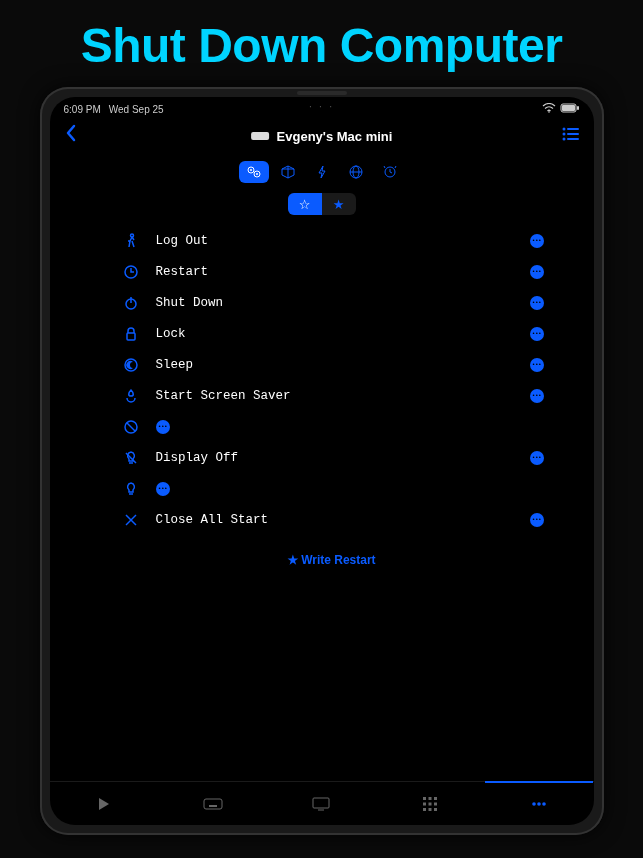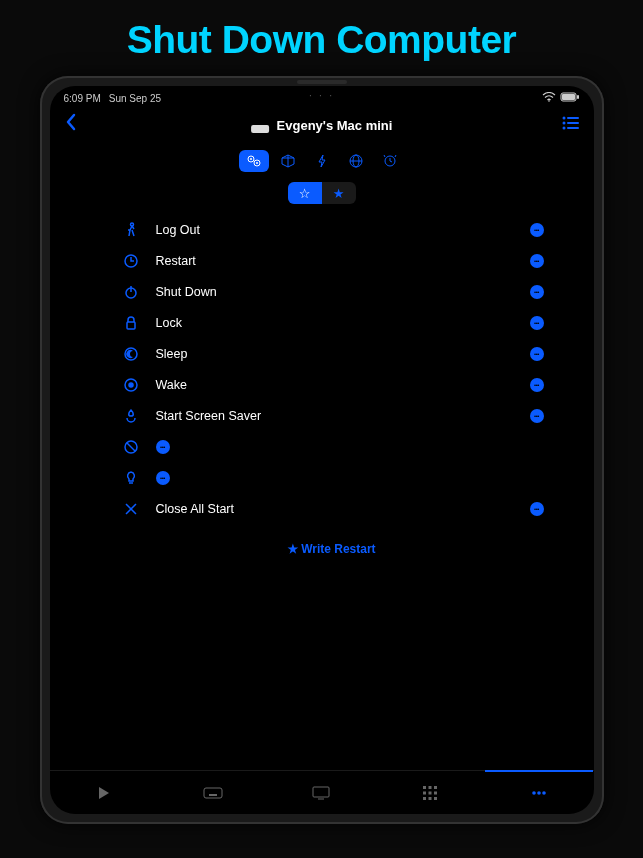--- a/index.html
+++ b/index.html
@@ -6,21 +6,21 @@
   body {
     width: 643px;
     height: 858px;
     background: #0a0a0a;
     font-family: -apple-system, "Helvetica Neue", Arial, sans-serif;
     overflow: hidden;
     position: relative;
   }
   .hero-title {
     color: #00d4ff;
-    font-size: 39px;
+    font-size: 48px;
     font-weight: 800;
     text-align: center;
     padding: 18px 0 14px;
     letter-spacing: -0.5px;
   }
   .device-frame {
     width: 564px;
     height: 748px;
     margin: 0 auto;
     background: #1a1a1a;
@@ -62,21 +62,21 @@
     top: 14px; left: 50%; transform: translateX(-50%);
     color: #555; font-size: 10px; letter-spacing: 2px;
   }
   .nav-header {
     display: flex;
     align-items: center;
     justify-content: space-between;
     padding: 6px 14px;
   }
   .nav-header .title-wrap {
-    display: flex; align-items: flex-end; gap: 8px;
+    display: flex; align-items: center; gap: 8px;
     position: absolute; left: 50%; transform: translateX(-50%);
   }
   .back-chevron { color: #0a5bff; font-size: 22px; font-weight: 300; }
   .device-name { font-size: 13px; font-weight: 600; }
   .mac-mini-icon {
     width: 18px; height: 8px; background: #ddd; border-radius: 2px;
     display: inline-block;
   }
   .list-toggle { color: #0a5bff; }
   .filter-row {
@@ -112,20 +112,21 @@
   .seg-item.active { background: #0a5bff; color: #fff; }
   .action-list {
     flex: 1;
     padding: 0 50px 0 70px;
   }
   .action-row {
     display: flex;
     align-items: center;
     height: 31px;
     position: relative;
+    font-family: Liberation Mono, monospace;
   }
   .action-icon {
     width: 22px;
     display: flex; align-items: center; justify-content: center;
     color: #0a5bff;
     margin-right: 14px;
   }
   .action-icon svg { width: 16px; height: 16px; stroke: currentColor; fill: none; stroke-width: 1.5; }
   .action-label { font-size: 12.5px; color: #fff; flex: 1; }
   .action-badge {
@@ -168,21 +169,21 @@
 <body>
 
 <h1 class="hero-title">Shut Down Computer</h1>
 
 <div class="device-frame">
   <div class="screen">
 
     <div class="status-bar">
       <div class="status-left">
         <span>6:09 PM</span>
-        <span>Sun Sep 25</span>
+        <span>Wed Sep 25</span>
       </div>
       <span class="home-dots">· · ·</span>
       <div class="status-right">
         <span>
           <svg width="14" height="10" viewBox="0 0 14 10">
               <path d="M1 3 Q7 -2 13 3 M3 5.5 Q7 2 11 5.5 M5.5 8 Q7 6.5 8.5 8" stroke="#ccc" fill="none" stroke-width="1.2"></path>
               <circle cx="7" cy="9" r="0.8" fill="#ccc"></circle>
             </svg>
         </span>
         <span>
@@ -309,30 +310,20 @@
         <span class="action-icon">
             <svg viewBox="0 0 16 16">
               <circle cx="8" cy="8" r="6"></circle>
               <path d="M10 5 A4 4 0 1 0 10 11 A3 3 0 0 1 10 5" fill="currentColor" stroke="none"></path>
             </svg>
           </span>
         <span class="action-label">Sleep</span>
         <span class="action-badge"></span>
       </div>
 
-      <div class="action-row">
-        <span class="action-icon">
-            <svg viewBox="0 0 16 16">
-              <circle cx="8" cy="8" r="6"></circle>
-              <circle cx="8" cy="8" r="2" fill="currentColor"></circle>
-            </svg>
-          </span>
-        <span class="action-label">Wake</span>
-        <span class="action-badge"></span>
-      </div>
 
       <div class="action-row">
         <span class="action-icon">
             <svg viewBox="0 0 16 16">
               <path d="M8 2 C5 5 5 8 8 8 C11 8 11 5 8 2 Z"></path>
               <path d="M4 10 A4 4 0 0 0 12 10"></path>
             </svg>
           </span>
         <span class="action-label">Start Screen Saver</span>
         <span class="action-badge"></span>
@@ -341,20 +332,31 @@
       <div class="action-row">
         <span class="action-icon">
             <svg viewBox="0 0 16 16">
               <circle cx="8" cy="8" r="6"></circle>
               <line x1="4" y1="4" x2="12" y2="12"></line>
             </svg>
           </span>
         <span class="action-badge"></span>
       </div>
 
+      <div class="action-row">
+        <span class="action-icon">
+            <svg viewBox="0 0 16 16">
+              <path d="M8 2 A4 4 0 0 0 6 9 L6 11 L10 11 L10 9 A4 4 0 0 0 8 2"></path>
+              <line x1="6" y1="13" x2="10" y2="13"></line>
+              <line x1="3" y1="3" x2="13" y2="13"></line>
+            </svg>
+          </span>
+        <span class="action-label">Display Off</span>
+        <span class="action-badge"></span>
+      </div>
 
       <div class="action-row">
         <span class="action-icon">
             <svg viewBox="0 0 16 16">
               <path d="M8 2 A4 4 0 0 0 6 9 L6 11 L10 11 L10 9 A4 4 0 0 0 8 2"></path>
               <line x1="6" y1="13" x2="10" y2="13"></line>
             </svg>
           </span>
         <span class="action-badge"></span>
       </div>

